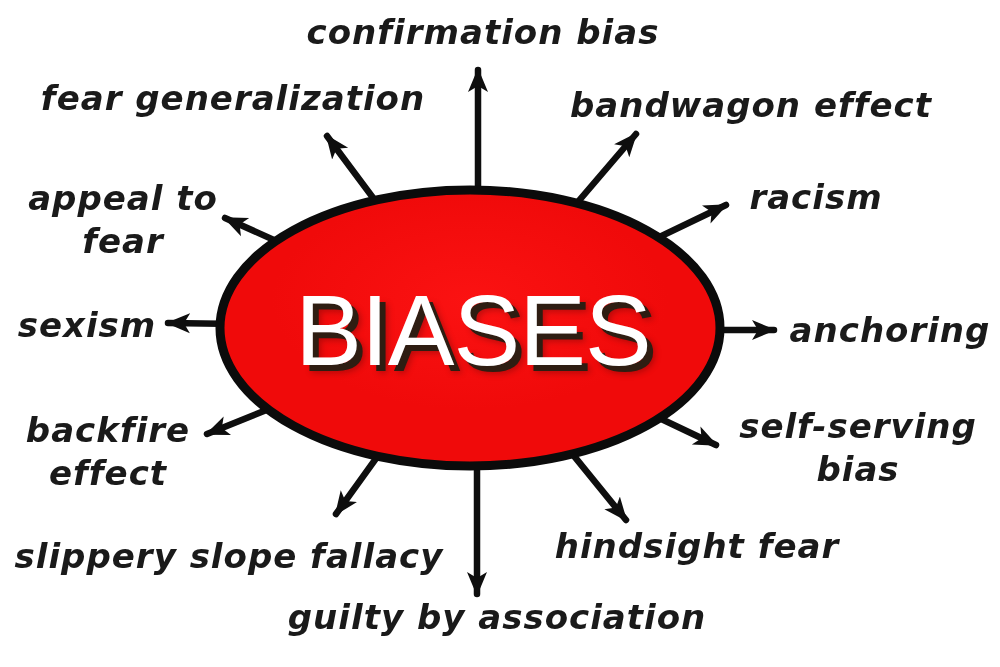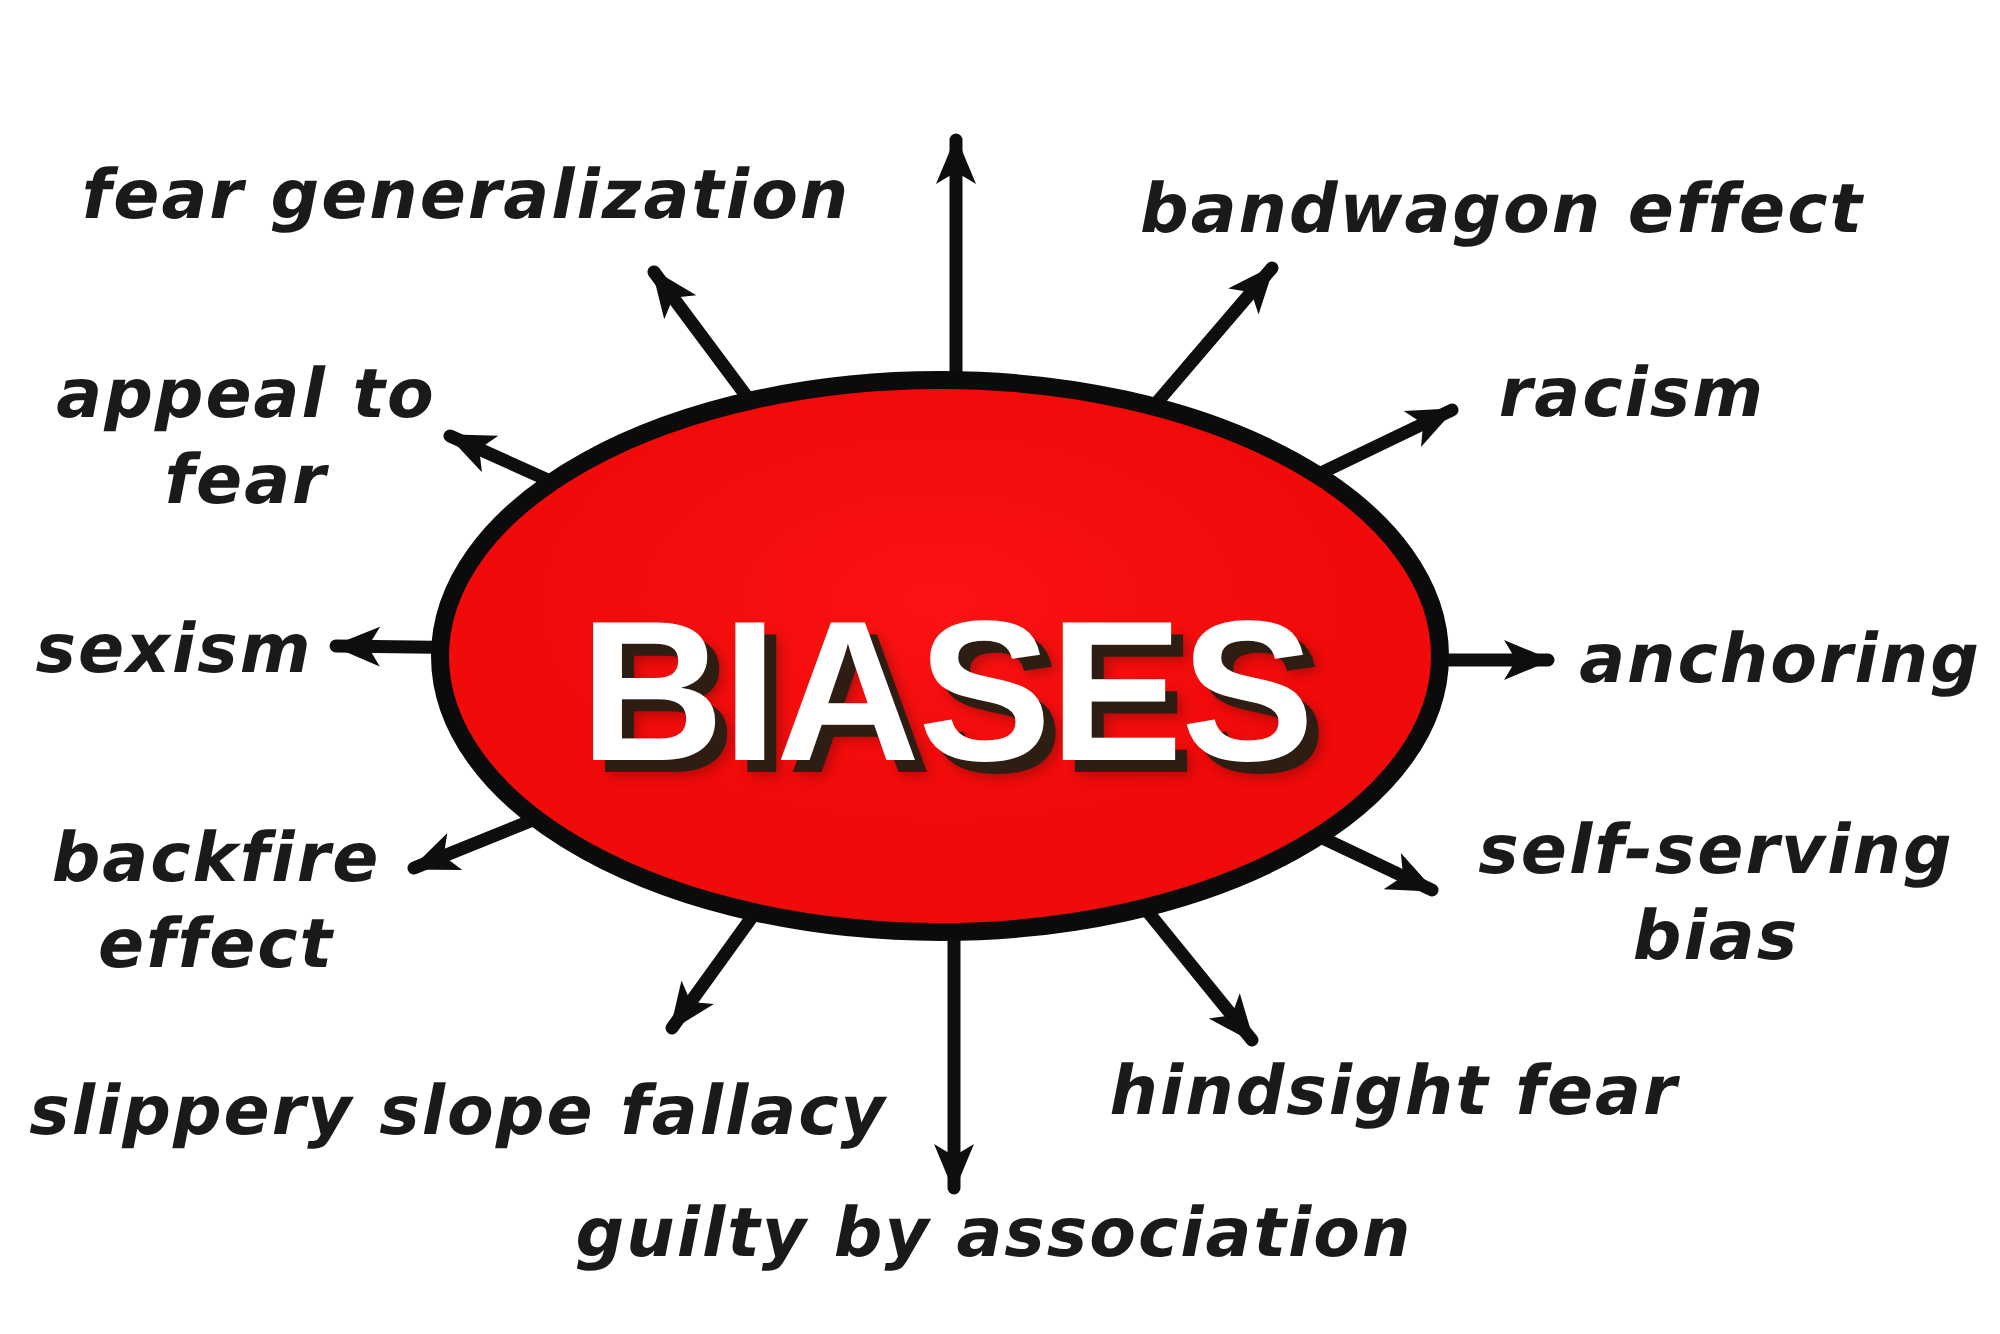--- a/index.html
+++ b/index.html
@@ -33,24 +33,24 @@
   .center-ellipse{
     fill:url(#redg);
     stroke:var(--ellipse-border);
     stroke-width:9;
   }
   .stop-light{stop-color:var(--ellipse-fill-light);}
   .stop-main{stop-color:var(--ellipse-fill);}
   .stop-dark{stop-color:var(--ellipse-fill-dark);}
   .biases-label{
     position:absolute;
-    left:473px;top:346px;
+    left:473px;top:330px;
     transform:translate(-50%,-50%);
     font-family:"Liberation Sans", sans-serif;
-    font-weight:bold;
+    font-weight:normal;
     font-size:100px;
     line-height:1;
     color:var(--center-text);
     letter-spacing:-1px;
     text-shadow:6px 6px 0 var(--center-text-shadow), 8px 8px 6px rgba(0,0,0,0.25);
     white-space:nowrap;
   }
   .node-label{
     position:absolute;
     transform:translate(-50%,-50%);
@@ -97,20 +97,21 @@
       <line class="arrow-line" x1="470" y1="328" x2="336" y2="514" marker-end="url(#ah)"></line>
       <line class="arrow-line" x1="470" y1="328" x2="626" y2="520" marker-end="url(#ah)"></line>
       <line class="arrow-line" x1="477" y1="328" x2="477" y2="594" marker-end="url(#ah)"></line>
     </g>
 
     <ellipse class="center-ellipse" cx="470" cy="328" rx="250" ry="138"></ellipse>
   </svg>
 
   <div class="biases-label">BIASES</div>
 
+  <div class="node-label" style="left:483px;top:32px;">confirmation bias</div>
   <div class="node-label" style="left:233px;top:98px;">fear generalization</div>
   <div class="node-label" style="left:751px;top:105px;">bandwagon effect</div>
   <div class="node-label wrap" style="left:123px;top:219px;width:200px;">appeal to fear</div>
   <div class="node-label" style="left:87px;top:325px;">sexism</div>
   <div class="node-label" style="left:816px;top:197px;">racism</div>
   <div class="node-label" style="left:890px;top:330px;">anchoring</div>
   <div class="node-label wrap" style="left:858px;top:447px;width:270px;">self-serving bias</div>
   <div class="node-label wrap" style="left:108px;top:451px;width:210px;">backfire effect</div>
   <div class="node-label" style="left:229px;top:556px;">slippery slope fallacy</div>
   <div class="node-label" style="left:697px;top:546px;">hindsight fear</div>

